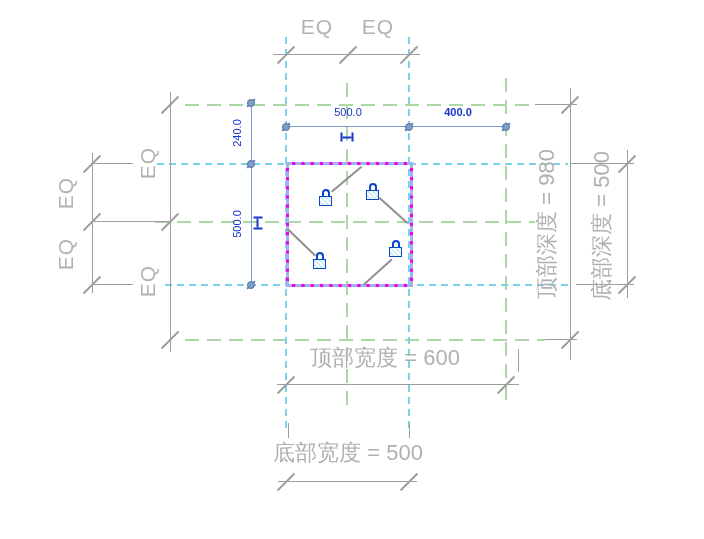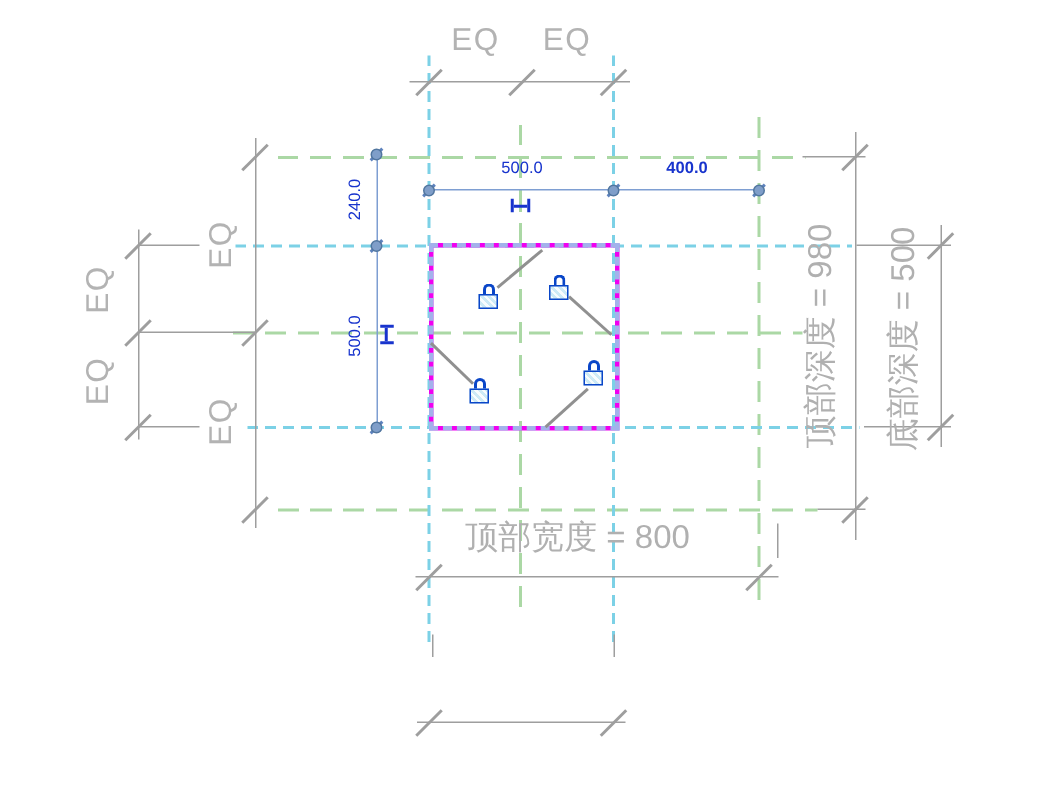--- a/index.html
+++ b/index.html
@@ -97,27 +97,28 @@
   <div class="hl" style="left:571px;top:163px;width:63px;"></div>
   <div class="hl" style="left:576px;top:284px;width:58px;"></div>
   <div class="tickg" style="left:627px;top:164px;"></div>
   <div class="tickg" style="left:627px;top:285px;"></div>
   <div class="t tcjk r" style="left:602px;top:226px;">底部深度 = 500</div>
 
   <div class="hl" style="left:277px;top:384px;width:242px;"></div>
   <div class="vl" style="left:518px;top:349px;height:23px;"></div>
   <div class="tickg" style="left:286px;top:385px;"></div>
   <div class="tickg" style="left:506px;top:385px;"></div>
-  <div class="t tcjk" style="left:385px;top:358px;">顶部宽度 = 800</div>
+  <div class="t tcjk" style="left:385px;top:358px;">顶部宽度 = 600</div>
 
   <div class="hl" style="left:278px;top:481px;width:139px;"></div>
   <div class="vl" style="left:288px;top:423px;height:15px;"></div>
   <div class="vl" style="left:409px;top:423px;height:15px;"></div>
   <div class="tickg" style="left:286px;top:482px;"></div>
   <div class="tickg" style="left:409px;top:482px;"></div>
+  <div class="t tcjk" style="left:348px;top:453px;">底部宽度 = 500</div>
 
   <div class="bh" style="left:286px;top:126px;width:221px;"></div>
   <div class="bv" style="left:251px;top:103px;height:182px;"></div>
   <div class="tickb" style="left:286px;top:127px;"></div>
   <div class="tickb" style="left:409px;top:127px;"></div>
   <div class="tickb" style="left:506px;top:127px;"></div>
   <div class="tickb" style="left:251px;top:103px;"></div>
   <div class="tickb" style="left:251px;top:164px;"></div>
   <div class="tickb" style="left:251px;top:285px;"></div>
   <div class="dot" style="left:286px;top:127px;"></div>

